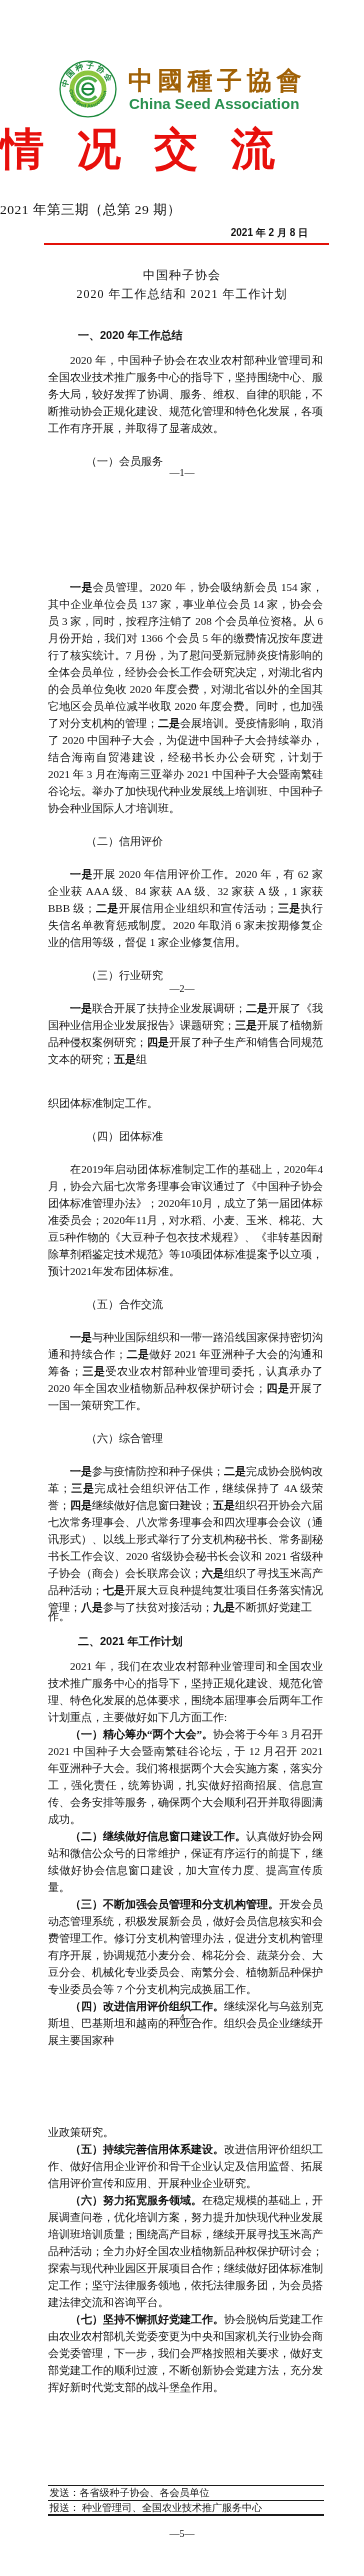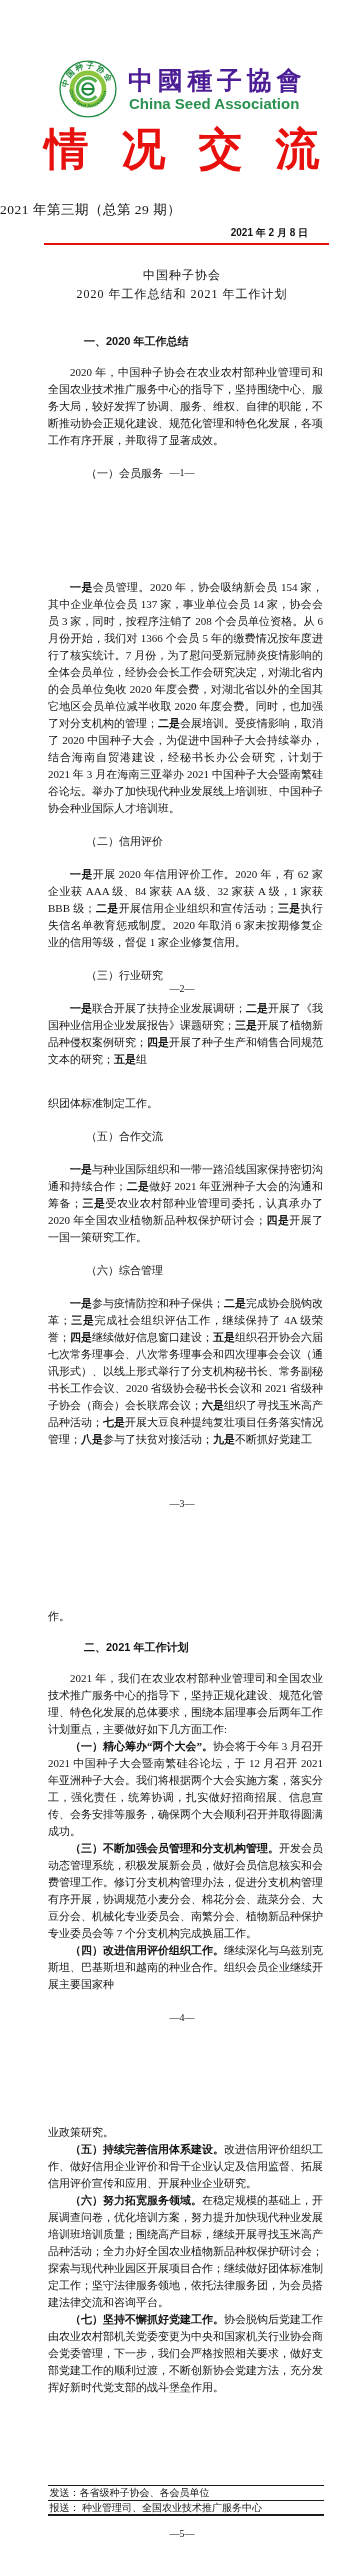--- a/index.html
+++ b/index.html
@@ -3,45 +3,45 @@
 <meta charset="utf-8">
 <style>
   html,body{margin:0;padding:0;background:#ffffff;}
   #canvas{position:relative;width:364px;height:2576px;background:#ffffff;overflow:hidden;
           font-family:"Liberation Serif","DejaVu Serif",serif;color:#151515;}
   .abs{position:absolute;}
 
   
   #logo{left:59px;top:60px;width:58px;height:58px;}
   #wordmark-cn{left:128px;top:66px;font-size:25px;line-height:29px;font-weight:700;
-               letter-spacing:4.7px;color:#4c1d95;white-space:nowrap;}
+               letter-spacing:4.7px;color:#a16207;white-space:nowrap;}
   #wordmark-en{left:129px;top:96px;font-size:15px;line-height:16.7px;font-weight:700;
                font-family:"Liberation Sans","DejaVu Sans",sans-serif;color:#2a9150;white-space:nowrap;}
-  #masthead-title{left:0;top:124px;width:364px;text-align:center;line-height:51px;}
+  #masthead-title{left:0;top:124px;width:364px;line-height:51px;}
   #masthead-title span{font-size:44px;font-weight:700;color:#e8100c;
                letter-spacing:33px;margin-right:-33px;white-space:nowrap;}
   #issue-line{left:0;top:202px;width:364px;text-align:left;font-size:13.5px;line-height:15.6px;letter-spacing:0.5px;}
   #date-line{top:227px;right:56px;font-size:10px;line-height:11.5px;font-weight:700;
              font-family:"Liberation Sans","DejaVu Sans",sans-serif;}
   #red-rule{left:44px;top:243px;width:285px;height:2.1px;background:#e31109;}
 
   
   #doc-title{left:0;top:266px;width:364px;text-align:center;font-size:12px;line-height:19px;letter-spacing:1px;}
 
   
   .page{left:48px;width:275px;font-size:11px;line-height:17px;text-align:justify;}
   #page1-body{top:319px;}
   #page2-body{top:579px;}
   #page3-body{top:1095px;}
   #page4-body{top:1608px;}
   #page5-body{top:2124px;}
   .para{margin:0;text-indent:2em;}
   .cont{margin:0;text-indent:0;}
   .subhead{margin:16px;text-indent:2em;}
-  .h-sans{margin:14px;text-indent:2em;font-weight:700;
+  .h-sans{margin:8px;text-indent:2em;font-weight:700;
           font-family:"Liberation Sans","DejaVu Sans",sans-serif;font-size:11px;}
   b{font-weight:700;}
 
   
   .pagenum{left:0;width:364px;text-align:center;font-size:10px;line-height:11px;}
   #pn1{top:467px;} #pn2{top:983px;} #pn3{top:1498px;} #pn4{top:2012px;} #pn5{top:2528px;}
 
   
   #footer{left:48px;top:2485px;width:276px;}
   .f-rule{height:1px;background:#1b1b1b;}
@@ -97,32 +97,35 @@
     <p class="para"><b>一是</b><span>会员管理。2020 年，协会吸纳新会员 154 家，其中企业单位会员 137 家，事业单位会员 14 家，协会会员 3 家，同时，按程序注销了 208 个会员单位资格。从 6 月份开始，我们对 1366 个会员 5 年的缴费情况按年度进行了核实统计。7 月份，为了慰问受新冠肺炎疫情影响的全体会员单位，经协会会长工作会研究决定，对湖北省内的会员单位免收 2020 年度会费，对湖北省以外的全国其它地区会员单位减半收取 2020 年度会费。同时，也加强了对分支机构的管理；</span><b>二是</b><span>会展培训。受疫情影响，取消了 2020 中国种子大会，为促进中国种子大会持续举办，结合海南自贸港建设，经秘书长办公会研究，计划于 2021 年 3 月在海南三亚举办 2021 中国种子大会暨南繁硅谷论坛。举办了加快现代种业发展线上培训班、中国种子协会种业国际人才培训班。</span></p>
     <p class="subhead">（二）信用评价</p>
     <p class="para"><b>一是</b><span>开展 2020 年信用评价工作。2020 年，有 62 家企业获 AAA 级、84 家获 AA 级、32 家获 A 级，1 家获 BBB 级；</span><b>二是</b><span>开展信用企业组织和宣传活动；</span><b>三是</b><span>执行失信名单教育惩戒制度。2020 年取消 6 家未按期修复企业的信用等级，督促 1 家企业修复信用。</span></p>
     <p class="subhead">（三）行业研究</p>
     <p class="para"><b>一是</b><span>联合开展了扶持企业发展调研；</span><b>二是</b><span>开展了《我国种业信用企业发展报告》课题研究；</span><b>三是</b><span>开展了植物新品种侵权案例研究；</span><b>四是</b><span>开展了种子生产和销售合同规范文本的研究；</span><b>五是</b><span>组</span></p>
   </div>
   <div id="pn2" class="abs pagenum">—2—</div>
 
   <div id="page3-body" class="abs page">
     <p class="cont">织团体标准制定工作。</p>
+    <p class="subhead">（四）团体标准</p>
+    <p class="para">在2019年启动团体标准制定工作的基础上，2020年4月，协会六届七次常务理事会审议通过了《中国种子协会团体标准管理办法》；2020年10月，成立了第一届团体标准委员会；2020年11月，对水稻、小麦、玉米、棉花、大豆5种作物的《大豆种子包衣技术规程》、《非转基因耐除草剂稻鉴定技术规范》等10项团体标准提案予以立项，预计2021年发布团体标准。</p>
     <p class="subhead">（五）合作交流</p>
     <p class="para"><b>一是</b><span>与种业国际组织和一带一路沿线国家保持密切沟通和持续合作；</span><b>二是</b><span>做好 2021 年亚洲种子大会的沟通和筹备；</span><b>三是</b><span>受农业农村部种业管理司委托，认真承办了 2020 年全国农业植物新品种权保护研讨会；</span><b>四是</b><span>开展了一国一策研究工作。</span></p>
     <p class="subhead">（六）综合管理</p>
     <p class="para"><b>一是</b><span>参与疫情防控和种子保供；</span><b>二是</b><span>完成协会脱钩改革；</span><b>三是</b><span>完成社会组织评估工作，继续保持了 4A 级荣誉；</span><b>四是</b><span>继续做好信息窗口建设；</span><b>五是</b><span>组织召开协会六届七次常务理事会、八次常务理事会和四次理事会会议（通讯形式）、以线上形式举行了分支机构秘书长、常务副秘书长工作会议、2020 省级协会秘书长会议和 2021 省级种子协会（商会）会长联席会议；</span><b>六是</b><span>组织了寻找玉米高产品种活动；</span><b>七是</b><span>开展大豆良种提纯复壮项目任务落实情况管理；</span><b>八是</b><span>参与了扶贫对接活动；</span><b>九是</b><span>不断抓好党建工</span></p>
   </div>
   <div id="pn3" class="abs pagenum">—3—</div>
 
   <div id="page4-body" class="abs page">
     <p class="cont">作。</p>
     <p class="h-sans">二、2021 年工作计划</p>
     <p class="para">2021 年，我们在农业农村部种业管理司和全国农业技术推广服务中心的指导下，坚持正规化建设、规范化管理、特色化发展的总体要求，围绕本届理事会后两年工作计划重点，主要做好如下几方面工作:</p>
     <p class="para"><b>（一）精心筹办“两个大会”。</b><span>协会将于今年 3 月召开 2021 中国种子大会暨南繁硅谷论坛，于 12 月召开 2021 年亚洲种子大会。我们将根据两个大会实施方案，落实分工，强化责任，统筹协调，扎实做好招商招展、信息宣传、会务安排等服务，确保两个大会顺利召开并取得圆满成功。</span></p>
+    <p class="para"><b>（二）继续做好信息窗口建设工作。</b><span>认真做好协会网站和微信公众号的日常维护，保证有序运行的前提下，继续做好协会信息窗口建设，加大宣传力度、提高宣传质量。</span></p>
     <p class="para"><b>（三）不断加强会员管理和分支机构管理。</b><span>开发会员动态管理系统，积极发展新会员，做好会员信息核实和会费管理工作。修订分支机构管理办法，促进分支机构管理有序开展，协调规范小麦分会、棉花分会、蔬菜分会、大豆分会、机械化专业委员会、南繁分会、植物新品种保护专业委员会等 7 个分支机构完成换届工作。</span></p>
     <p class="para"><b>（四）改进信用评价组织工作。</b><span>继续深化与乌兹别克斯坦、巴基斯坦和越南的种业合作。组织会员企业继续开展主要国家种</span></p>
   </div>
   <div id="pn4" class="abs pagenum">—4—</div>
 
   <div id="footer" class="abs">
     <div class="f-rule"></div>
     <div class="f-row">发送：各省级种子协会、各会员单位</div>
     <div class="f-rule"></div>
     <div class="f-row">报送： 种业管理司、全国农业技术推广服务中心</div>

